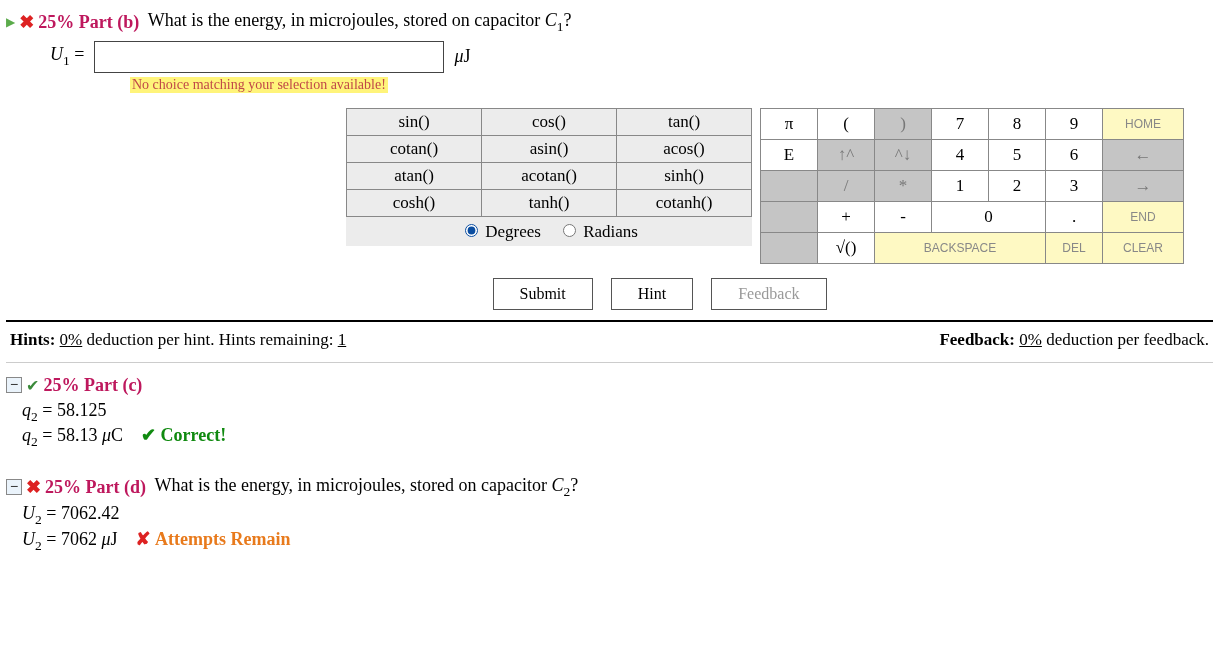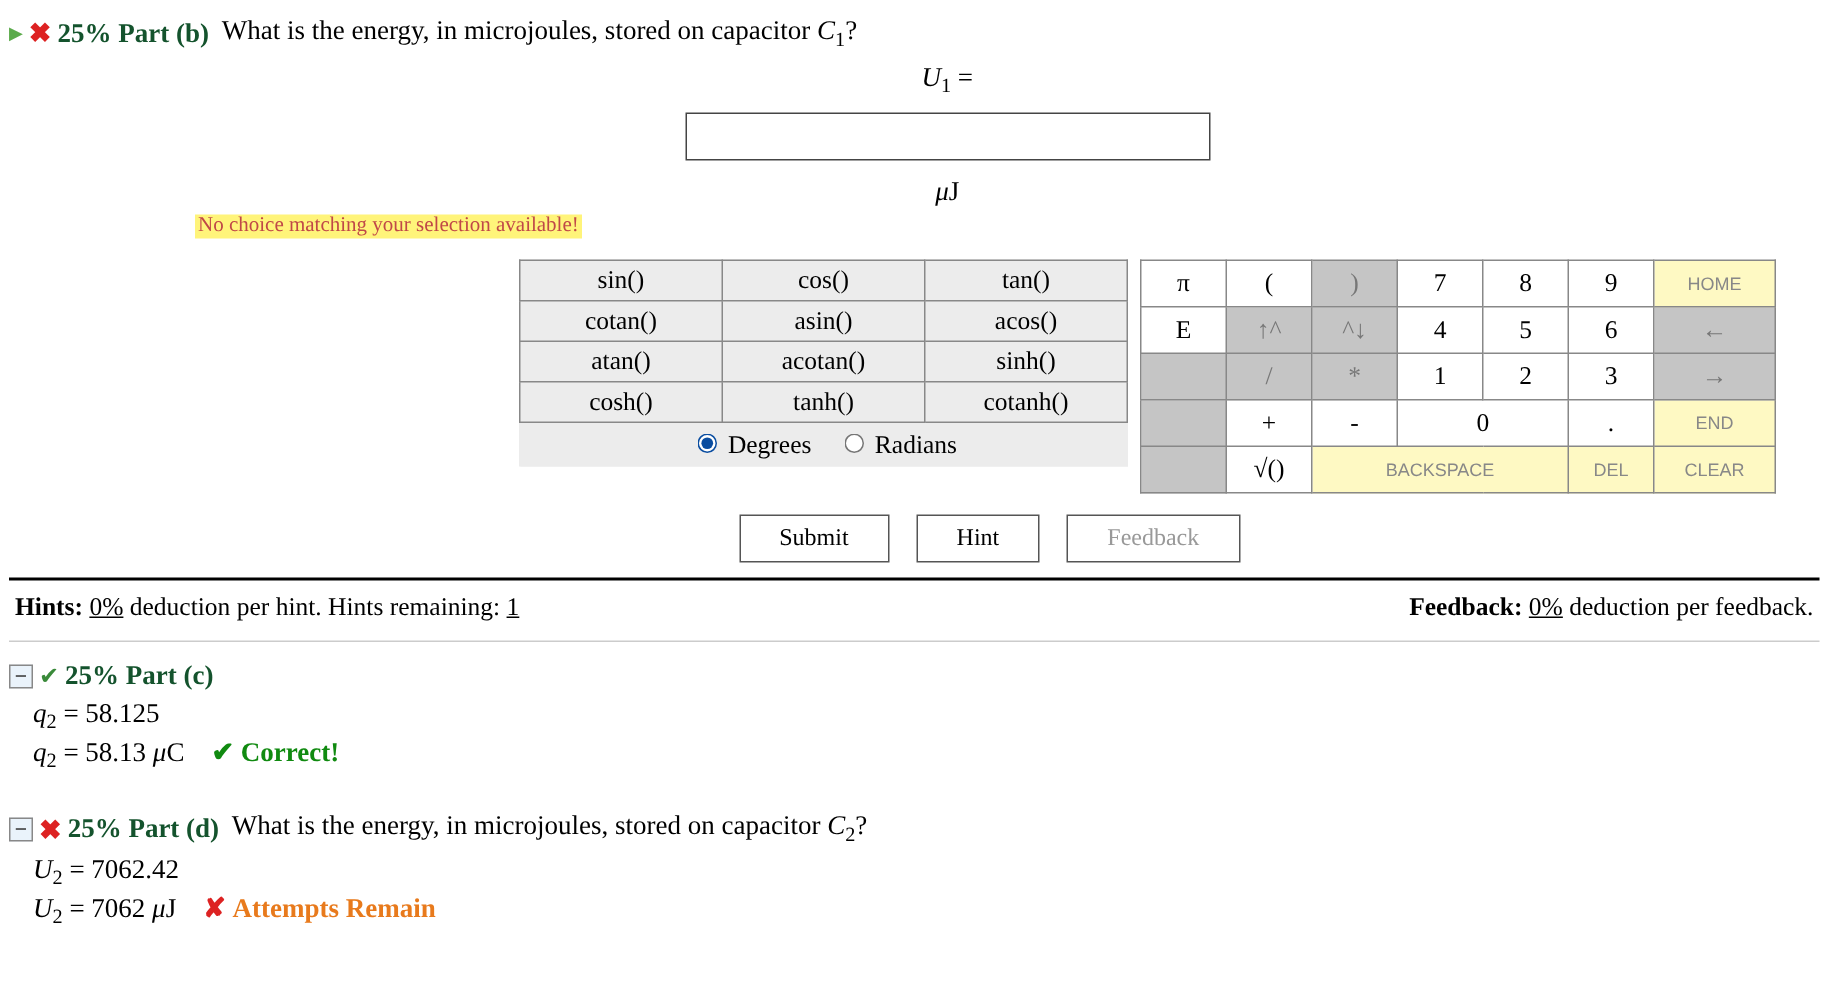--- a/index.html
+++ b/index.html
@@ -12,24 +12,24 @@
   .part-header {
     display: flex;
     align-items: center;
     gap: 4px;
     margin: 4px 0;
   }
   .triangle-right { font-size:12px; color:#5bab4b; }
   .square-minus { display:inline-block; width:14px; height:14px; border:1px solid #888; background:#eaf3fb; text-align:center; line-height:12px; font-size:14px; color:#333; font-family:Arial,sans-serif;}
   .icon-x-red { color:#d22; font-weight:bold; font-size:18px; font-family:Arial,sans-serif }
   .icon-check-green { color:#3a8a3a; font-size:16px; font-family:Arial,sans-serif}
-  .part-label { color:#14532d; font-weight:bold; }
+  .part-label { color:#be185d; font-weight:bold; }
   .part-q { color:#000; }
   .sub { vertical-align:sub; font-size:0.75em; }
-  .ans-row { margin-left:44px; display:flex; align-items:center; gap:10px; margin-top:6px;flex-direction:column;}
+  .ans-row { margin-left:44px; display:flex; align-items:center; gap:10px; margin-top:6px;}
   .var { font-style:italic; font-family:"Times New Roman",serif;}
   .input-box { width:340px; height:26px; border:1px solid #444; padding:2px 4px; font-size:16px;}
   .unit { font-style:italic; }
   .warn { background:#fff47a; color:#c04848; font-size:14px; margin-left:124px; padding:0 2px; display:inline-block;text-align:right;}
   .keypad-wrap { display:flex; gap:8px; margin:14px 0 10px 340px; }
   .func-table td, .num-table td { border:1px solid #888; text-align:center; font-size:17px; background:#ececec; padding:3px 12px; }
   .func-table td { width:110px; }
   .num-table td { width:32px; height:24px; background:#fff;}
   .num-table td.gray { background:#c5c5c5; color:#777;}
   .num-table td.big { width:56px; }

